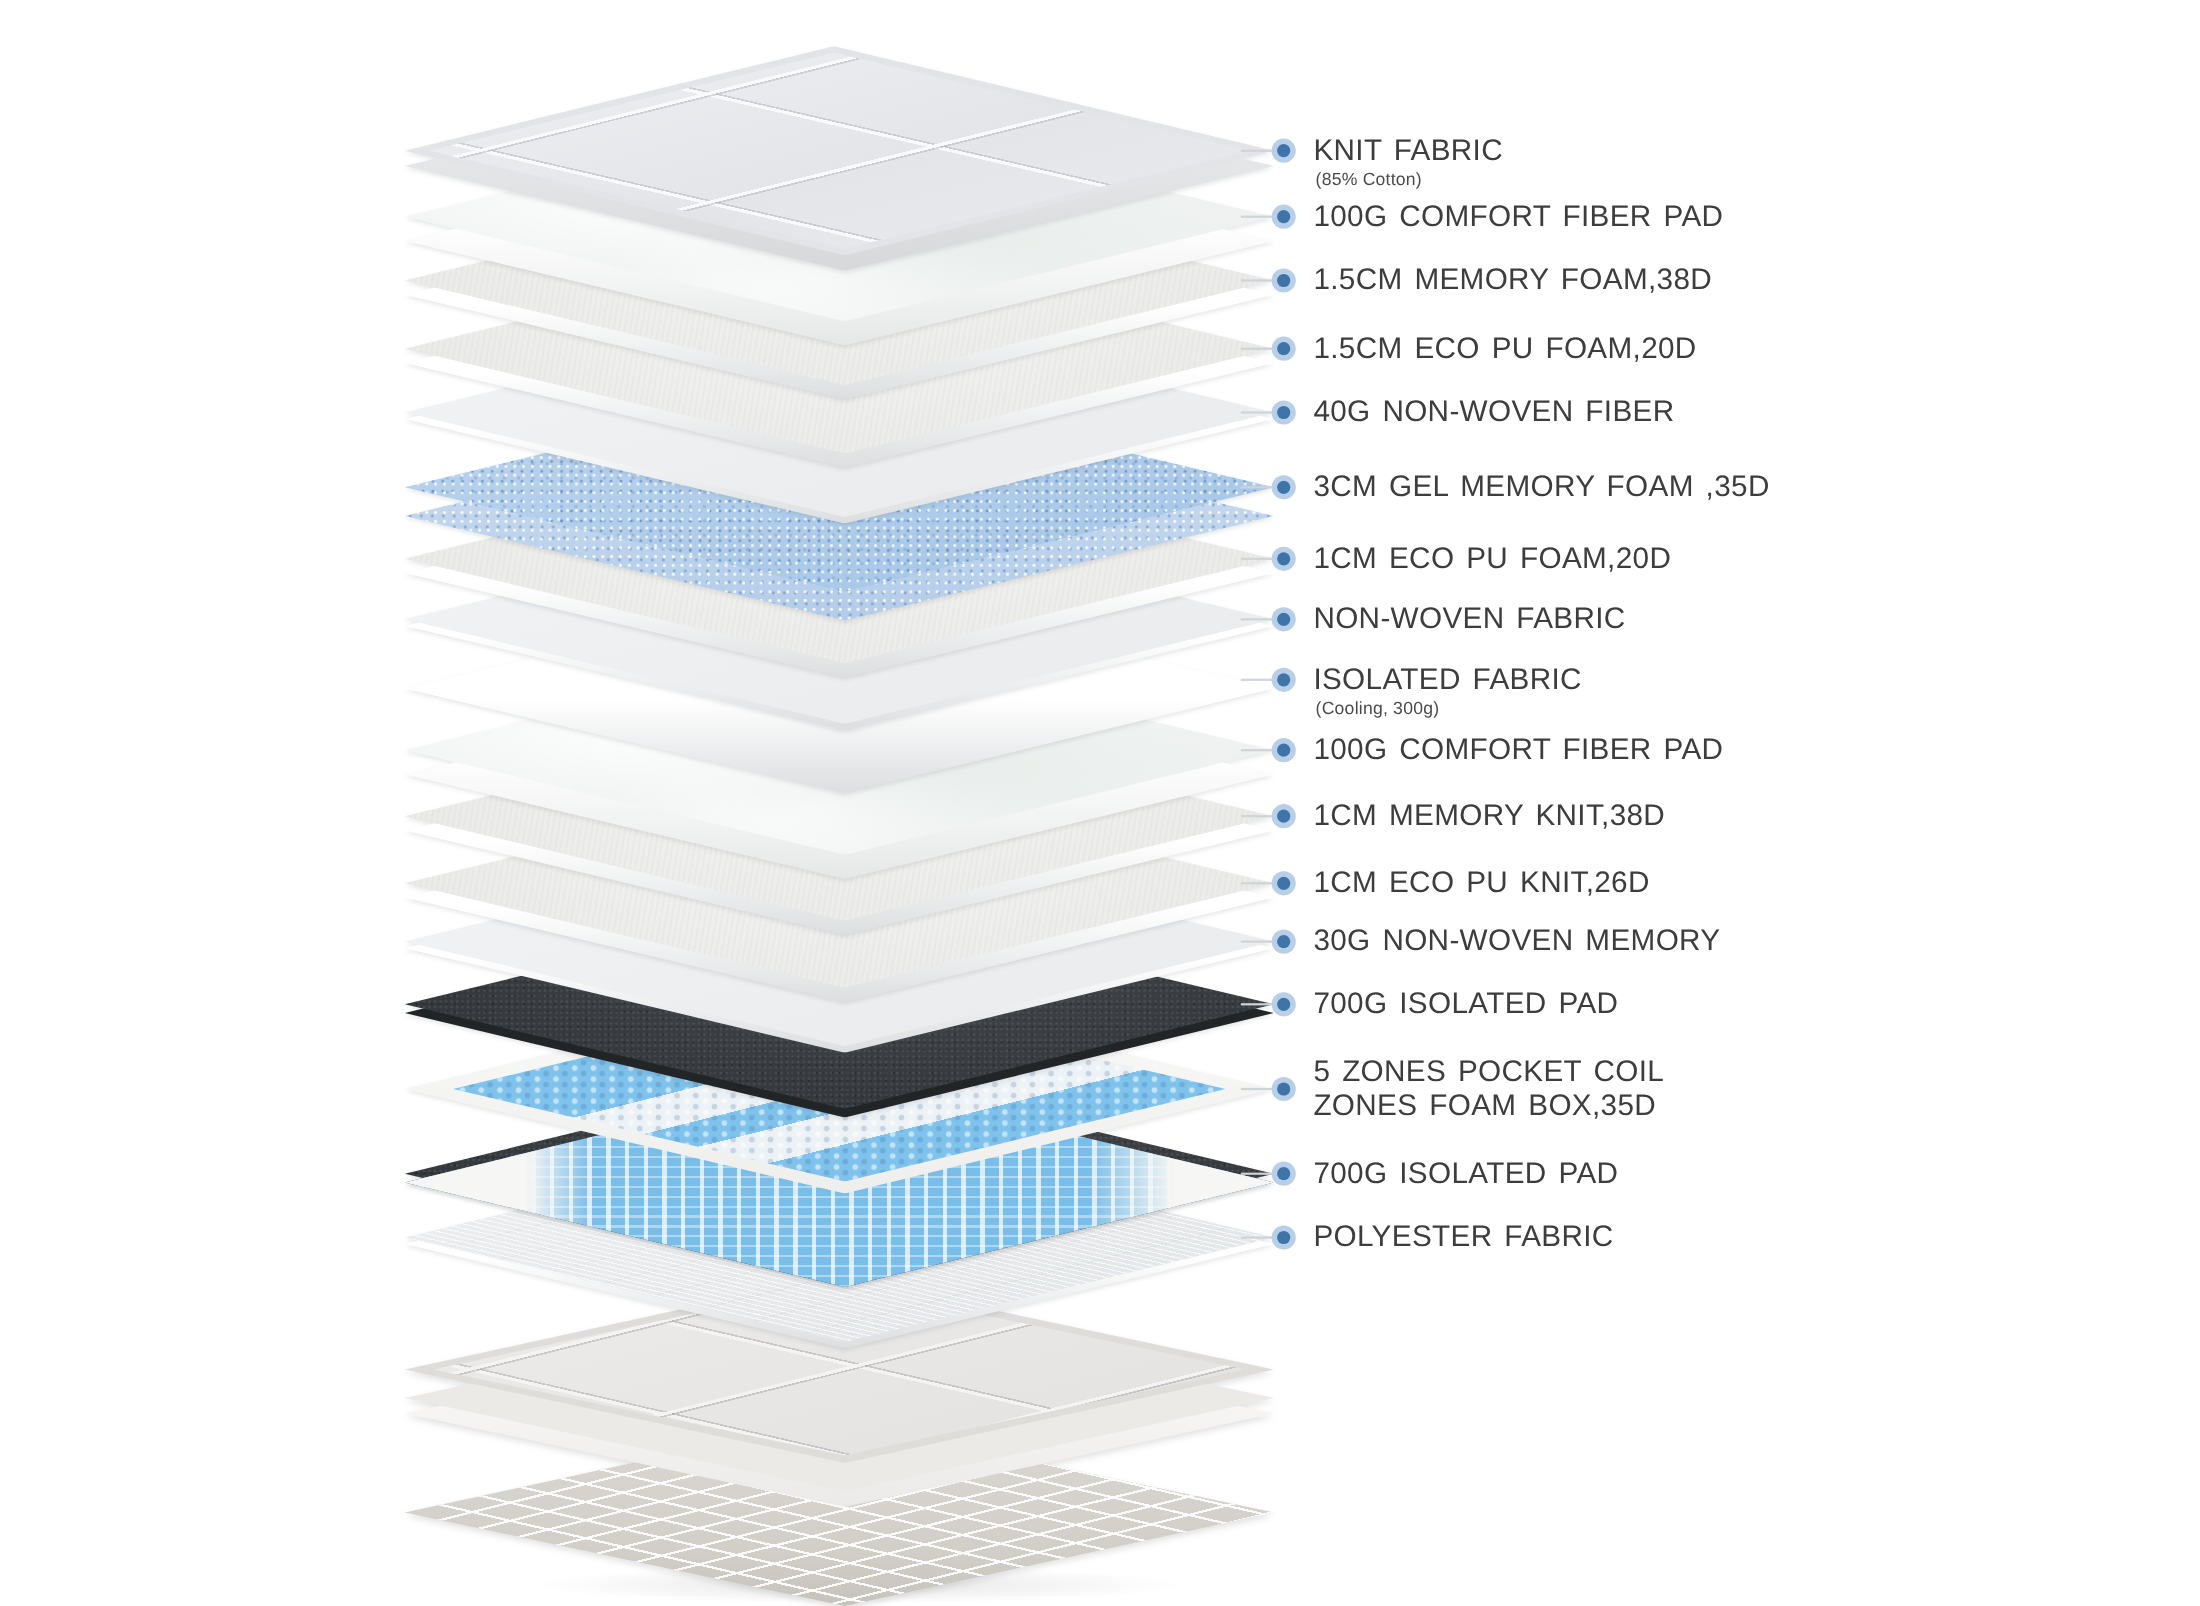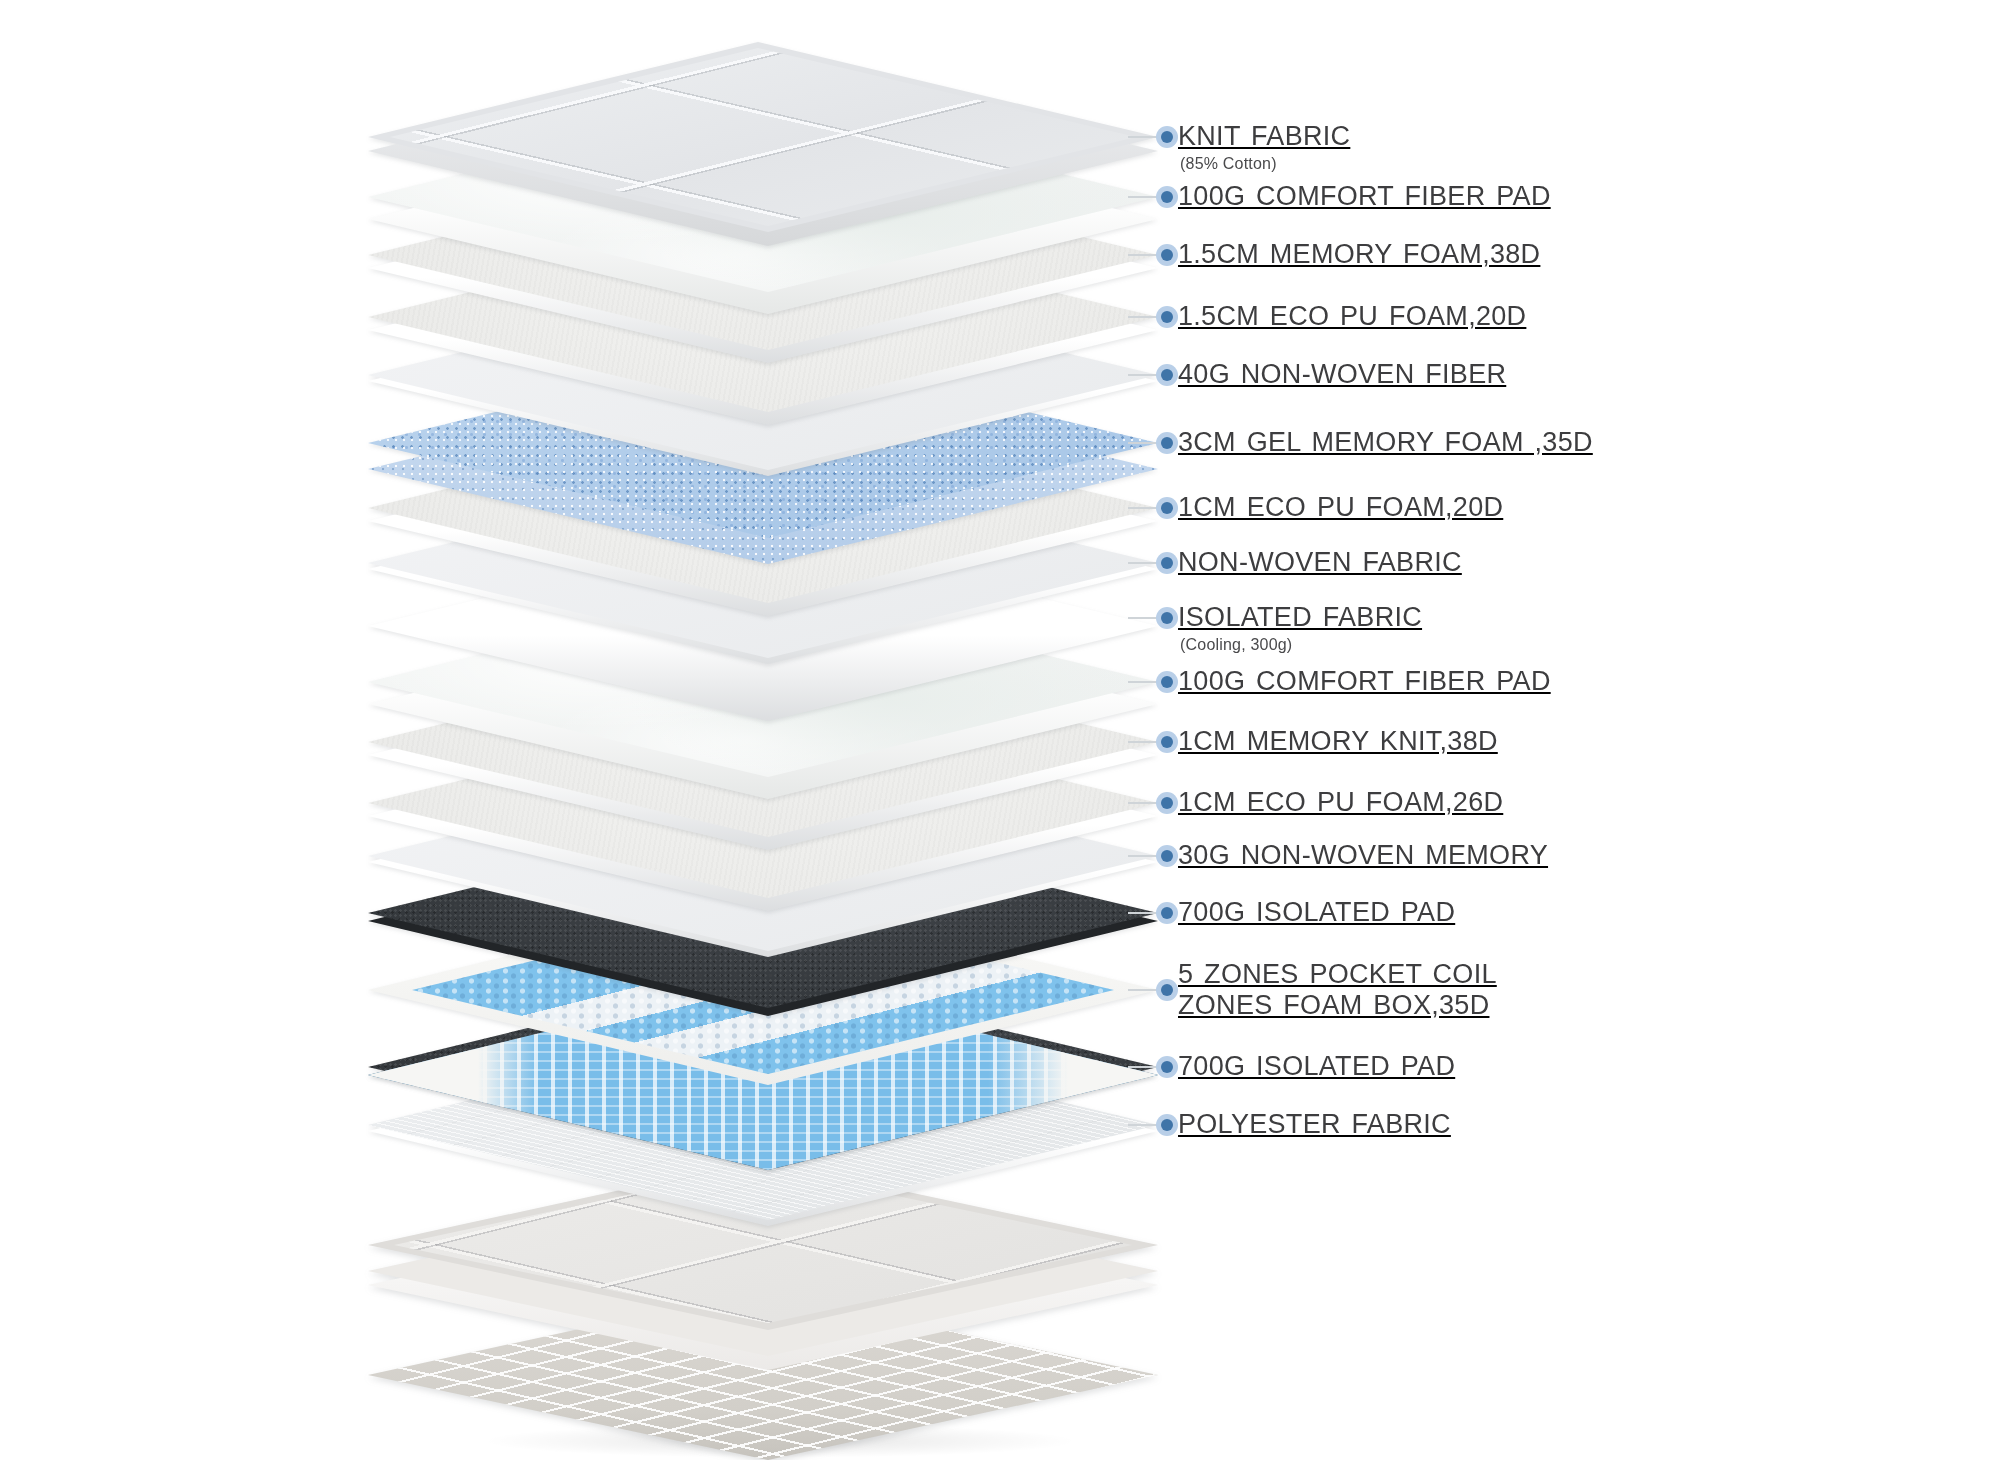--- a/index.html
+++ b/index.html
@@ -150,21 +150,21 @@
       linear-gradient(166deg,#edecea,#e2e1df);}
   .floor-shadow{position:absolute;left:480px;top:1424px;width:600px;height:34px;z-index:1;
     background:radial-gradient(ellipse at 50% 50%,rgba(0,0,0,.10),rgba(0,0,0,0) 70%);}
 
   
   .row{position:absolute;left:1128px;height:0;display:flex;align-items:center;z-index:300;}
   .lead{width:34px;height:2.5px;background:#cfd4d8;margin-right:-6px;flex:none;}
   .dot{width:22px;height:22px;border-radius:50%;background:#b9cfe8;
        display:flex;align-items:center;justify-content:center;flex:none;}
   .dot-core{width:12px;height:12px;border-radius:50%;background:#3f74a8;}
-  .ltext{position:relative;white-space:nowrap;text-decoration:underline;}
+  .ltext{position:relative;margin-left:16px;white-space:nowrap;}
   .main{font-size:27px;line-height:1.16;color:#3d3d3f;letter-spacing:.3px;word-spacing:3px;}
   .sub{position:absolute;left:2px;top:calc(100% + 2px);font-size:16px;color:#4a4a4c;letter-spacing:.2px;}
 </style>
 </head>
 <body>
 
 <div class="stage">
 
   <div class="floor-shadow"></div>
 
@@ -375,21 +375,21 @@
           </div>
         </div>
       </div>
       <div class="row" style="top: 803px;">
         <div class="lead"></div>
         <span class="dot">
           <span class="dot-core"></span>
         </span>
         <div class="ltext">
           <div class="main">
-            <div>1CM ECO PU FOAM,26D</div>
+            <div>1CM ECO PU KNIT,26D</div>
           </div>
         </div>
       </div>
       <div class="row" style="top: 856px;">
         <div class="lead"></div>
         <span class="dot">
           <span class="dot-core"></span>
         </span>
         <div class="ltext">
           <div class="main">

